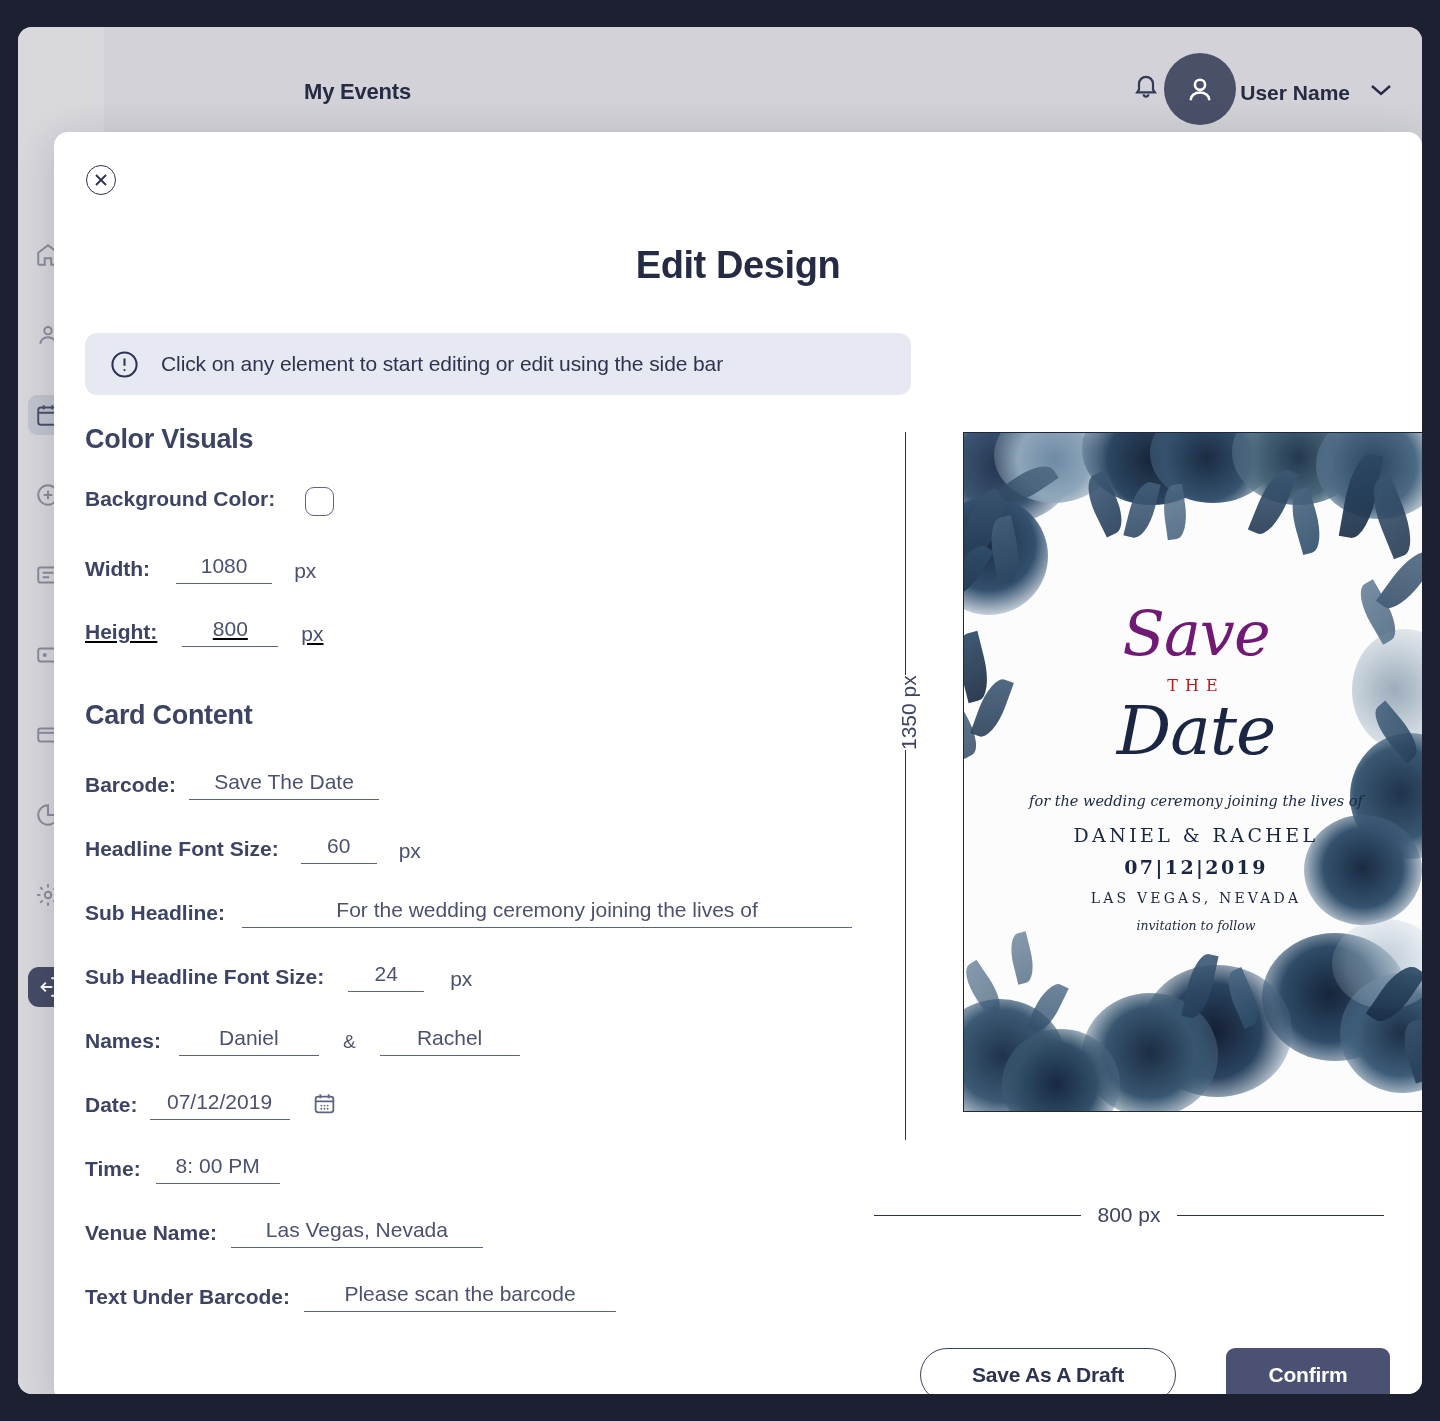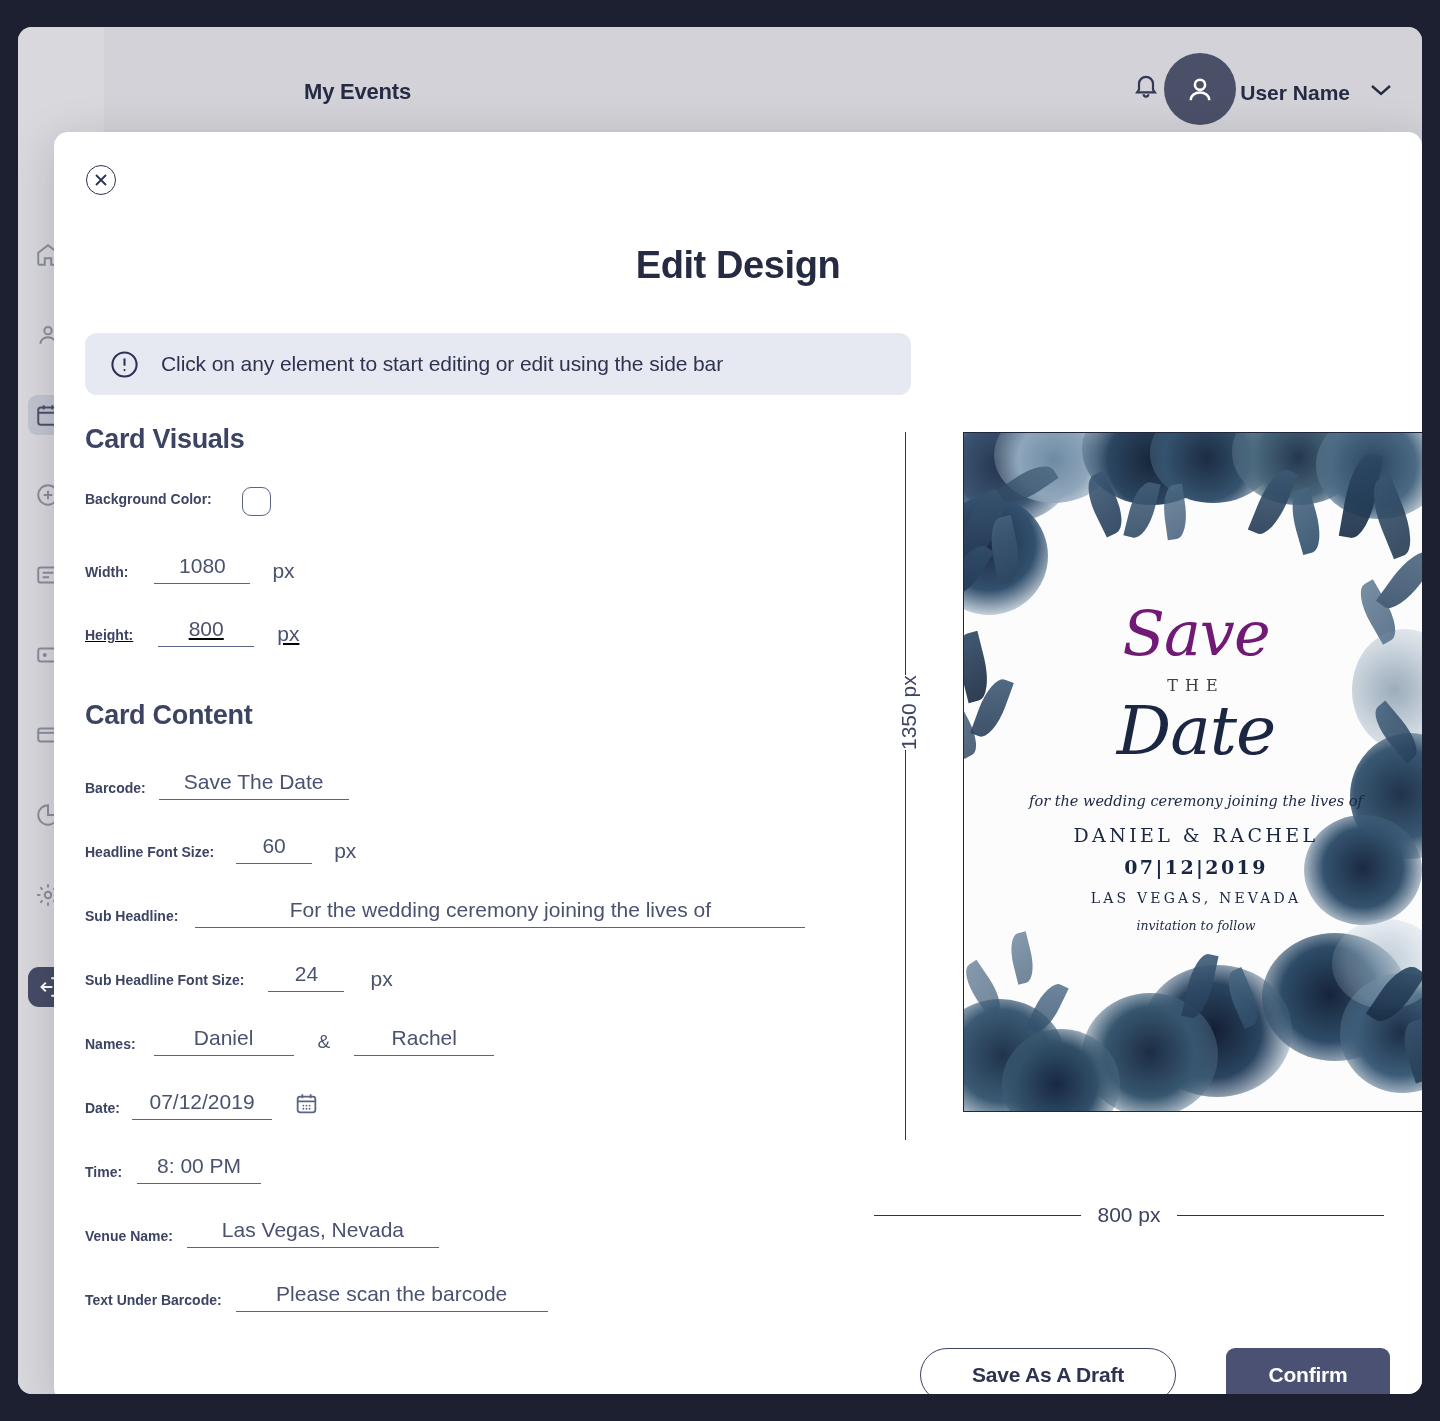--- a/index.html
+++ b/index.html
@@ -179,21 +179,21 @@
 
   
   .row {
     position: absolute;
     left: 31px;
     display: flex;
     align-items: flex-end;
     height: 40px;
   }
   .flabel {
-    font-size: 14px;
+    font-size: 21px;
     font-weight: 800;
     color: #3d4463;
     white-space: nowrap;
     line-height: 1;
     padding-bottom: 5px;
   }
   .finput {
     font-family: "Liberation Sans", sans-serif;
     font-size: 21px;
     color: #4b5270;
@@ -310,21 +310,21 @@
     font-size: 62px;
     line-height: .95;
     color: #701a75;
     letter-spacing: -1px;
   }
   #card-the {
     font-family: "DejaVu Serif", serif;
     font-size: 16px;
     letter-spacing: 7px;
     margin-top: 12px;
-    color: #404040;
+    color: #b91c1c;
   }
   #card-headline-2 {
     font-family: "DejaVu Serif", serif;
     font-style: italic;
     font-size: 68px;
     line-height: .95;
     margin-top: 4px;
     color: #1b2742;
     letter-spacing: -1px;
   }
@@ -524,21 +524,21 @@
         <span class="info-ico">
           <svg viewBox="0 0 24 24" fill="none" stroke="currentColor" stroke-width="1.7">
               <circle cx="12" cy="12" r="10"></circle>
               <path d="M12 7v6"></path>
               <circle cx="12" cy="16.6" r=".9" fill="currentColor" stroke="none"></circle>
             </svg>
         </span>
         <span class="info-text">Click on any  element to start editing or edit using the side bar</span>
       </div>
 
-      <div class="section-title" id="sec-visuals">Card Visuals</div>
+      <div class="section-title" id="sec-visuals">Color Visuals</div>
 
       <div class="row" id="row-bgcolor">
         <span class="flabel">Background Color:</span>
         <span id="swatch"></span>
       </div>
 
       <div class="row" id="row-width">
         <span class="flabel">Width:</span>
         <input class="finput" style="width: 96px; margin-left: 26px;" value="1080">
         <span class="unit" style="margin-left:22px">px</span>

